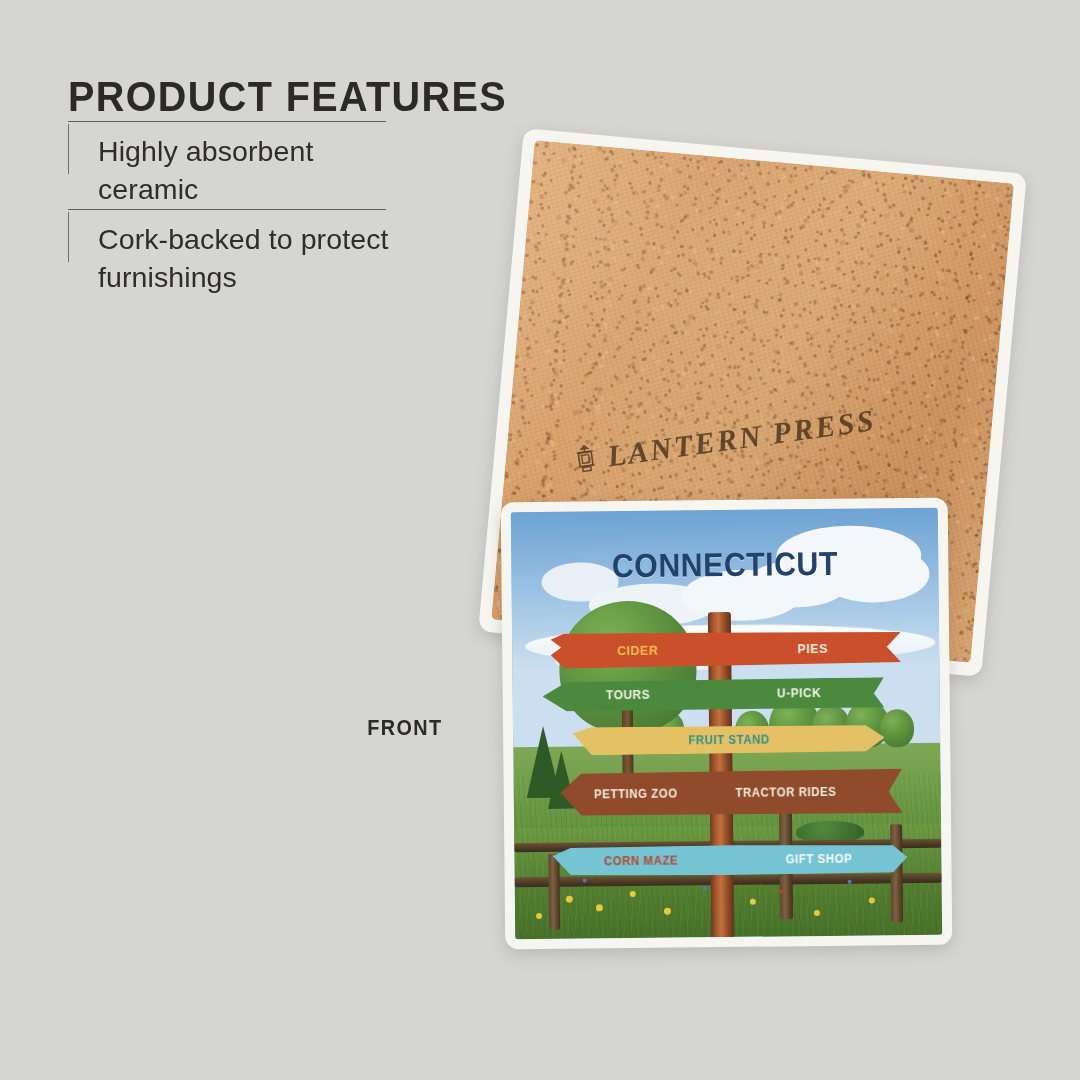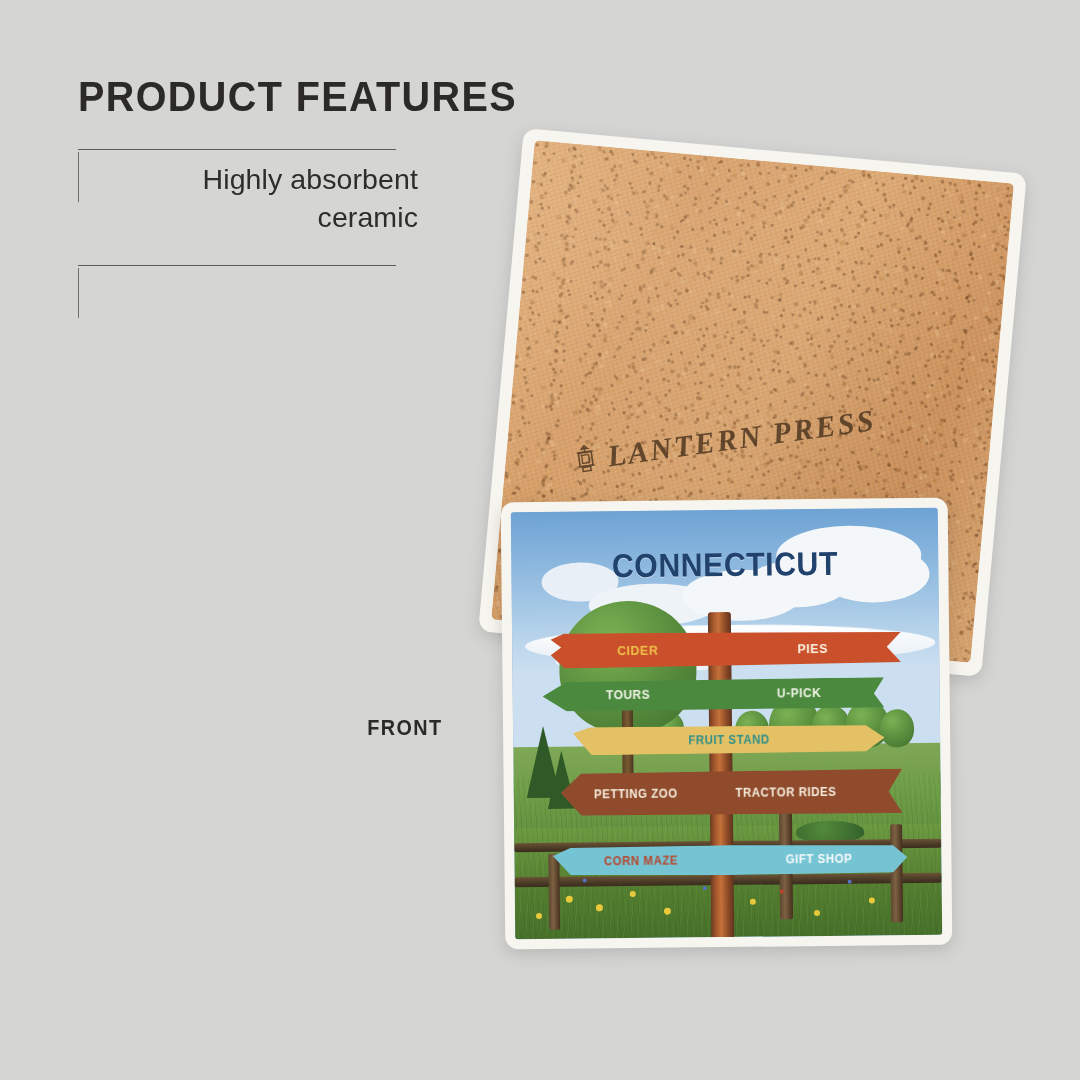--- a/index.html
+++ b/index.html
@@ -7,39 +7,37 @@
   body {
     background: #d5d5d4;
     font-family: "Liberation Sans", sans-serif;
     position: relative;
     overflow: hidden;
   }
 
   
   #features-panel {
     position: absolute;
-    left: 78px; top: 72px;
+    left: 68px; top: 72px;
     width: 340px;
   }
   #features-title {
     font-family: "Liberation Sans Narrow", "Liberation Sans", sans-serif;
     font-size: 43px;
     font-weight: bold;
     letter-spacing: 1.5px;
     color: #2b2a26;
     transform: scaleX(0.92);
     transform-origin: left center;
     white-space: nowrap;
   }
   .feature-item {
     position: relative;
-    margin-top: 28px;
     padding-top: 12px;
     padding-left: 30px;
-    text-align: right;
   }
   .feature-rule {
     position: absolute;
     top: 0; left: 0;
     width: 318px; height: 1px;
     background: #5d5c58;
   }
   .feature-tick {
     position: absolute;
     top: 3px; left: 0;
@@ -295,20 +293,21 @@
 
   <div class="feature-item">
     <span class="feature-rule"></span>
     <span class="feature-tick"></span>
     <p class="feature-text">Highly absorbent ceramic</p>
   </div>
 
   <div class="feature-item">
     <span class="feature-rule"></span>
     <span class="feature-tick"></span>
+    <p class="feature-text">Cork-backed to protect furnishings</p>
   </div>
 
 </section>
 
 <div class="side-label" id="label-back">BACK</div>
 <div class="side-label" id="label-front">FRONT</div>
 
 <div class="coaster" id="coaster-back">
   <div id="cork-surface">
     <div id="cork-grain"></div>

